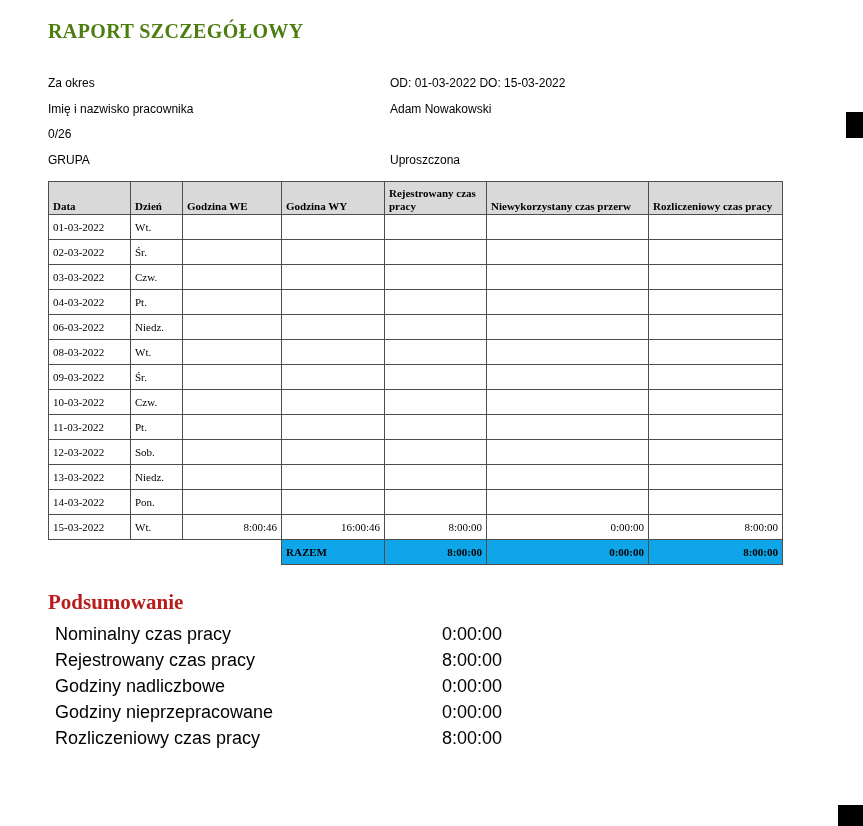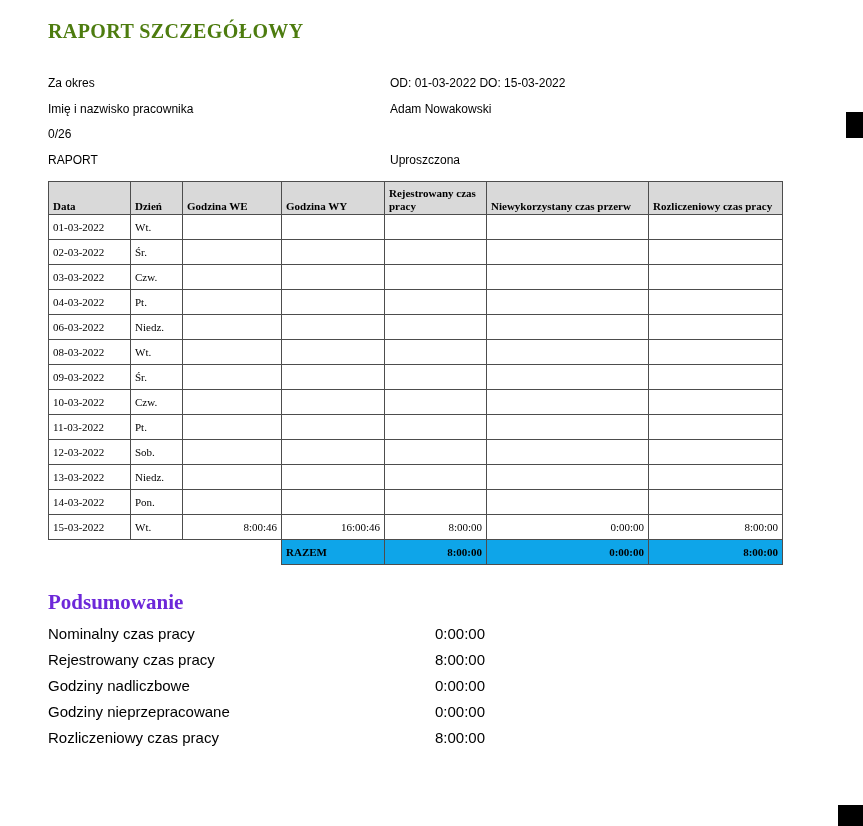--- a/index.html
+++ b/index.html
@@ -34,25 +34,25 @@
     vertical-align:bottom; height:33px; line-height:13px;
   }
   .report-table tbody td { height:25px; }
   .report-table .num { text-align:right; }
   .total-row td { background:#0ea5e9; font-weight:700; }
   .total-row td.spacer { border:none; background:transparent; }
   .total-label { text-align:left; }
 
   .summary-title {
     font-family:"Liberation Serif", serif;
-    font-weight:700; font-size:21px; color:#6d28d9;
+    font-weight:700; font-size:21px; color:#b91c1c;
     margin-top:25px;
   }
   .summary { margin-top:6px; }
-  .summary-row { display:flex; font-size:15px; line-height:26px; }
+  .summary-row { display:flex; font-size:18px; line-height:26px;margin-left:7px; }
   .summary-label { width:387px; flex:0 0 387px; }
   .summary-value { flex:1; }
 
   .artifact { position:absolute; background:#000; }
   .artifact-1 { right:0; top:112px; width:17px; height:26px; }
   .artifact-2 { right:0; top:805px; width:25px; height:21px; }
 </style>
 </head>
 <body>
 
@@ -70,21 +70,21 @@
       <div class="meta-row">
         <span class="meta-label">Imię i nazwisko pracownika</span>
         <span class="meta-value">Adam Nowakowski</span>
       </div>
 
       <div class="meta-row">
         <span class="meta-value">0/26</span>
       </div>
 
       <div class="meta-row">
-        <span class="meta-label">RAPORT</span>
+        <span class="meta-label">GRUPA</span>
         <span class="meta-value">Uproszczona</span>
       </div>
     </div>
 
   <table class="report-table">
     <colgroup>
       <col style="width:82px">
         <col style="width:52px">
         <col style="width:99px">
       <col style="width:103px">

